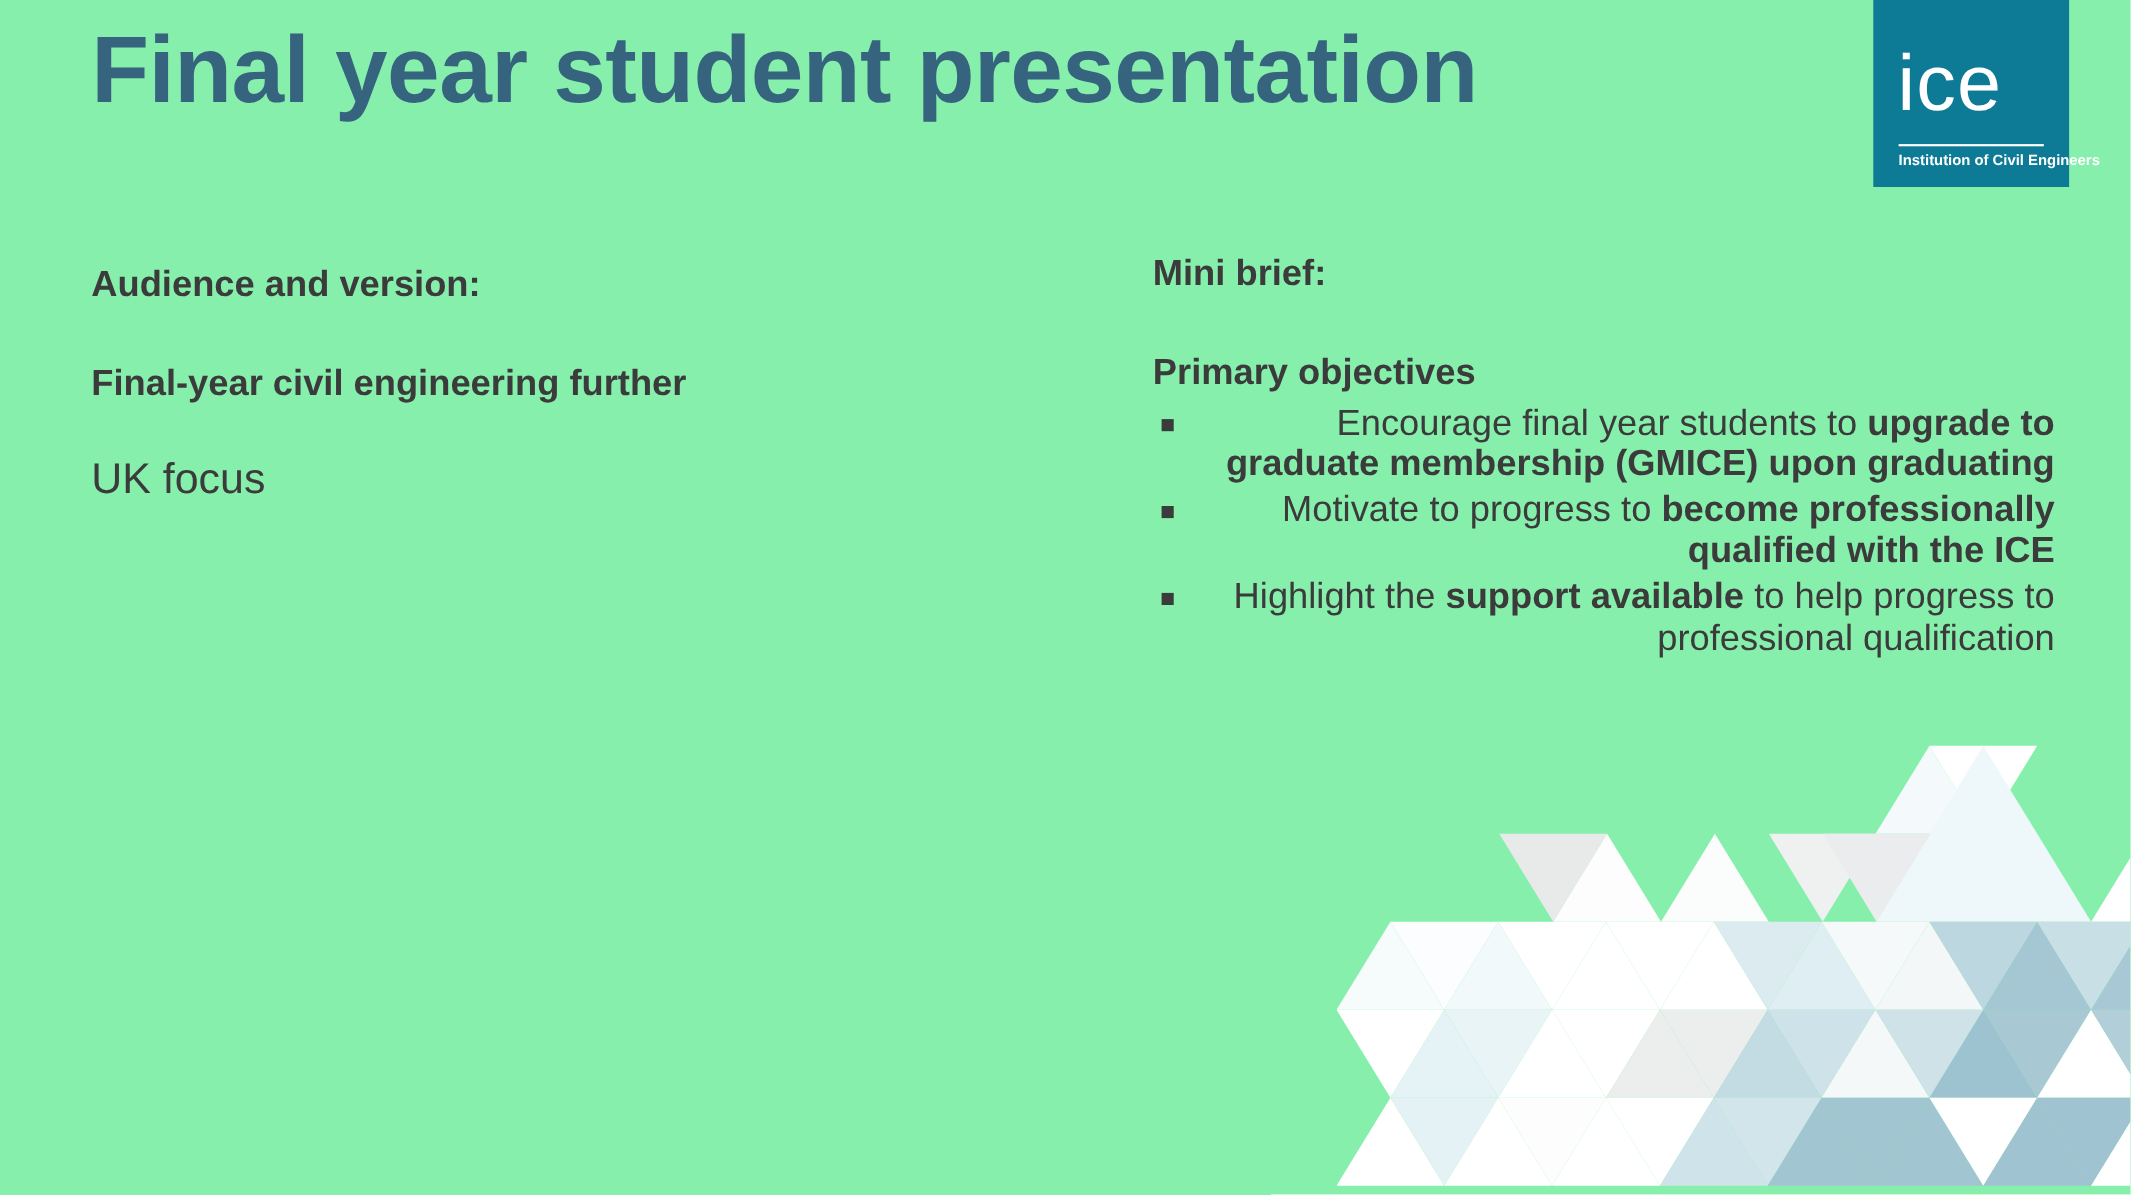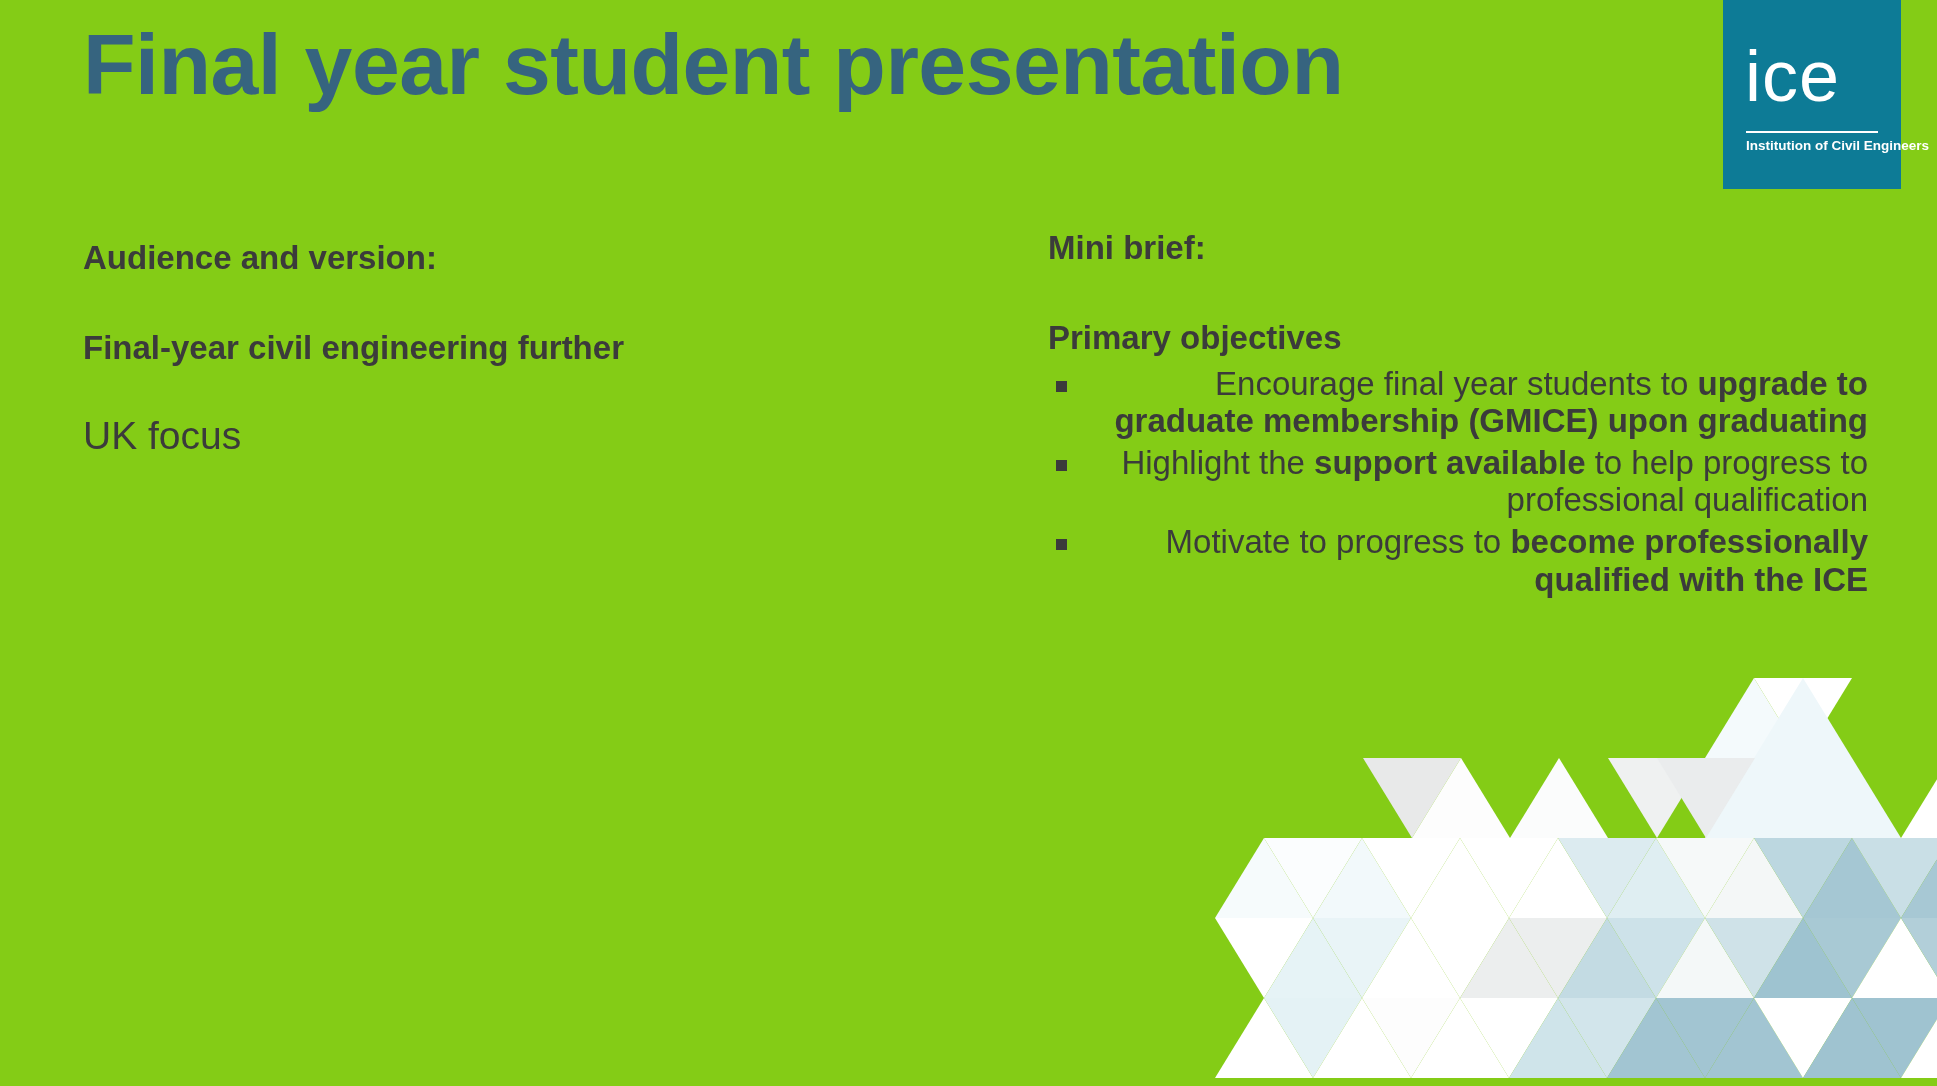--- a/index.html
+++ b/index.html
@@ -7,21 +7,21 @@
     padding: 0;
     background: #ffffff;
   }
   body {
     font-family: "Liberation Sans", sans-serif;
   }
   #slide {
     position: relative;
     width: 1937px;
     height: 1086px;
-    background: #84cc16;
+    background: #86efac;
     overflow: hidden;
   }
 
   
   #triangle-pattern {
     position: absolute;
     left: 1215px;
     top: 640px;
     width: 722px;
     height: 446px;
@@ -44,23 +44,22 @@
     color: #36647f;
     line-height: 1.08;
   }
 
   
   #logo {
     position: absolute;
     left: 1703px;
     top: 0px;
     width: 178px;
-    height: 189px;
+    height: 170px;
     background: #0d7b96;
-    margin-left: 20px;
   }
   #logo-wordmark {
     position: absolute;
     left: 22px;
     top: 42px;
     font-size: 72px;
     line-height: 0.95;
     font-weight: 500;
     color: #ffffff;
     letter-spacing: 1px;
@@ -176,25 +175,25 @@
     <div class="gap-lg"></div>
     <div class="block-heading">Primary objectives</div>
 
     <ul class="bullets">
       <li>
         <span class="bullet-marker"></span>
         <span>Encourage final year students to </span><b>upgrade to graduate membership (GMICE) upon graduating</b><span></span>
       </li>
       <li>
         <span class="bullet-marker"></span>
-        <span>Highlight the </span><b>support available</b><span> to help progress to professional qualification</span>
+        <span>Motivate to progress to </span><b>become professionally qualified with the ICE</b><span></span>
       </li>
       <li>
         <span class="bullet-marker"></span>
-        <span>Motivate to progress to </span><b>become professionally qualified with the ICE</b><span></span>
+        <span>Highlight the </span><b>support available</b><span> to help progress to professional qualification</span>
       </li>
     </ul>
   </div>
 
   <div id="triangle-pattern">
     <svg width="722" height="446" viewBox="0 0 722 446" xmlns="http://www.w3.org/2000/svg">
 
       <g shape-rendering="geometricPrecision">
 
         <polygon points="490,118 588,118 539,38" fill="#f4fafc"></polygon>

